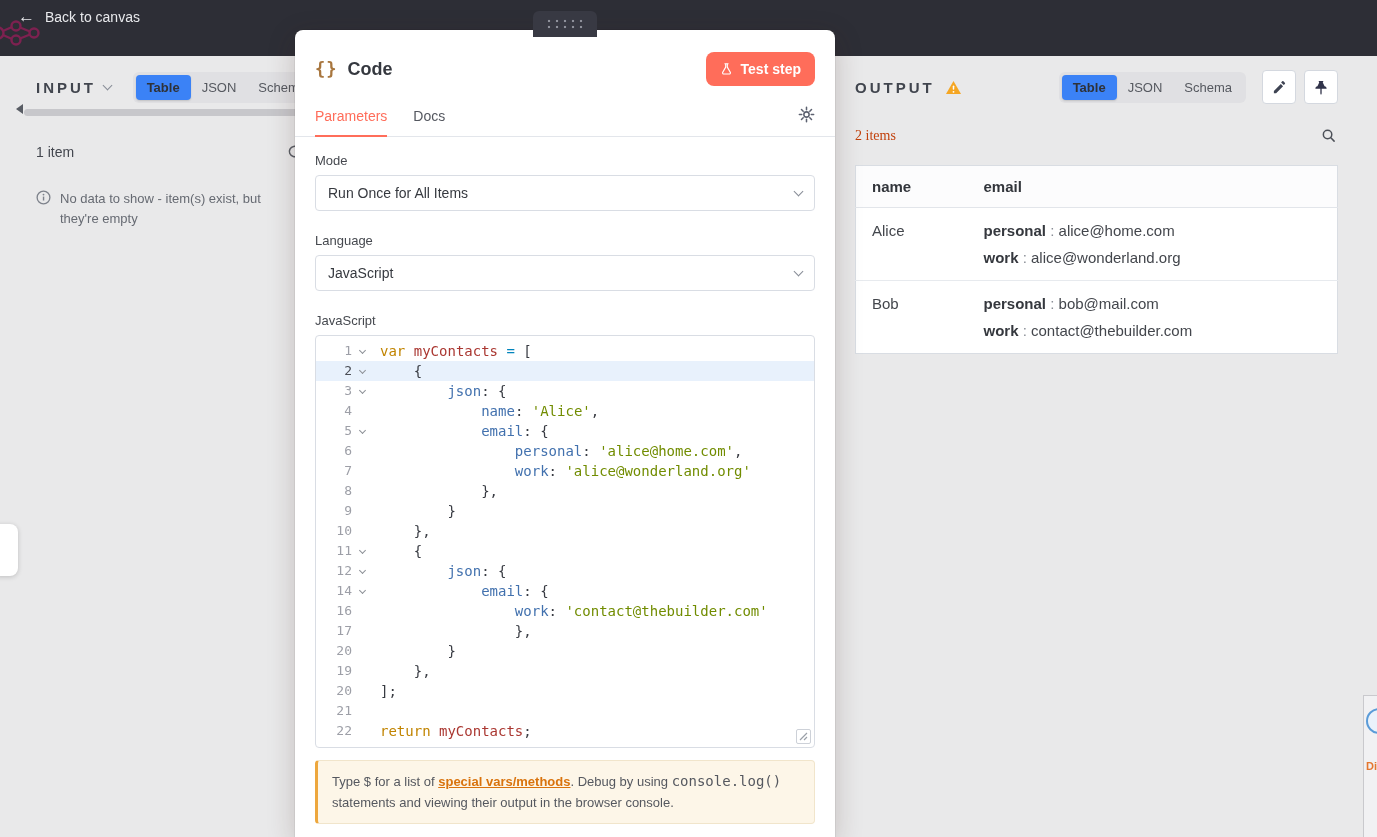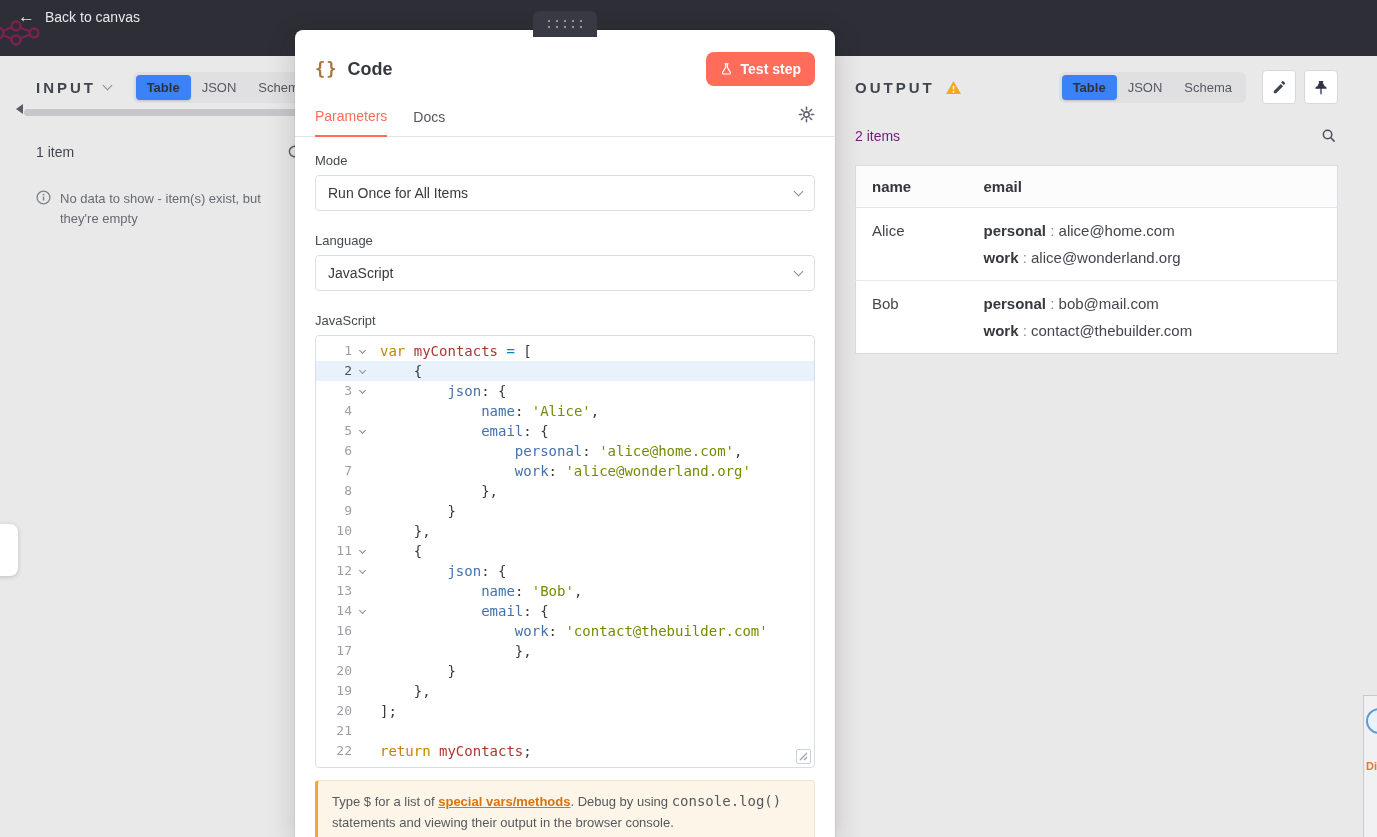--- a/index.html
+++ b/index.html
@@ -54,21 +54,21 @@
                background-size:8px 6px; }
   .dlg-head { display:flex; align-items:center; padding:22px 20px 0; }
   .code-icon { font-family:"DejaVu Sans Mono",monospace; font-size:17px; font-weight:700;
                color:#a8763e; letter-spacing:1px; }
   .dlg-title { font-size:18px; font-weight:700; color:#35383f; margin-left:10px; }
   .test-btn { margin-left:auto; background:#ff6d5a; color:#fff; border:none; border-radius:8px;
               height:34px; padding:0 14px; font-size:14px; font-weight:700; display:flex;
               align-items:center; gap:8px; cursor:pointer; font-family:inherit; }
   .dlg-tabs { display:flex; align-items:flex-end; padding:0 20px; margin-top:14px;
               border-bottom:1px solid #e3e6eb; }
-  .tabs-list { display:flex; gap:26px;align-items:flex-end; }
+  .tabs-list { display:flex; gap:26px; }
   .dlg-tab { padding:8px 0 11px; font-size:14px; color:#54575f; cursor:pointer; }
   .dlg-tab.active { color:#ff6d5a; border-bottom:2px solid #ff6d5a; margin-bottom:-1px; }
   .gear-wrap { margin-left:auto; padding-bottom:9px; cursor:pointer; }
   .dlg-body { padding:16px 20px 0; }
   .field-label { font-size:13px; color:#46494f; margin-bottom:7px; }
   .select { height:36px; border:1px solid #d9dde4; border-radius:4px; display:flex; align-items:center;
             justify-content:space-between; padding:0 12px; font-size:14px; color:#36393f; background:#fff;
             cursor:pointer; margin-bottom:22px; }
   
   .editor-label { font-size:13px; color:#46494f; margin-top:0; }
@@ -94,21 +94,21 @@
   
   .hint { margin-top:12px; background:#fdf6e8; border:1px solid #f1e5cb; border-left:3px solid #eda73d;
           border-radius:4px; padding:10px 14px; font-size:13px; color:#55585f; line-height:1.55; }
   .hint a { color:#d9730d; text-decoration:underline; font-weight:700; cursor:pointer; }
   .hint code { font-family:"DejaVu Sans Mono",monospace; font-size:14px; }
   
   .output-panel { position:absolute; left:855px; top:70px; width:483px; z-index:2; }
   .out-head { display:flex; align-items:center; }
   .warn-icon { margin-left:10px; display:flex; }
   .out-head .seg-group { margin-left:auto; margin-right:8px; }
-  .out-row2 { display:flex; align-items:center; margin-top:22px; font-size:14px; color:#701a75; }
+  .out-row2 { display:flex; align-items:center; margin-top:22px; font-size:14px; color:#c2410c;font-family:Liberation Serif, serif; }
   .out-row2 .spacer { flex:1; }
   .search-btn { cursor:pointer; display:flex; padding:2px; }
   .table-wrap { margin-top:20px; }
   table.out-table { width:100%; border-collapse:collapse; background:#fff; border:1px solid #d9dde3;
                     font-size:15px; color:#43464c; }
   .out-table th { text-align:left; font-weight:700; padding:12px 16px; color:#32353b;
                   background:#fcfcfd; border-bottom:1px solid #e2e5ea; }
   .out-table th:first-child { width:112px; }
   .out-table td { padding:14px 16px; vertical-align:top; }
   .out-table tr + tr td { border-top:1px solid #e7eaee; }
@@ -290,25 +290,20 @@
               <span class="fold-chev"></span>
             </div>
             <pre class="cm-text"><span class="tok-pl">    {</span></pre>
           </div>
           <div class="cm-line">
             <div class="cm-num">12</div>
             <div class="cm-fold">
               <span class="fold-chev"></span>
             </div>
             <pre class="cm-text"><span class="tok-pl">        </span><span class="tok-pr">json</span><span class="tok-pl">: {</span></pre>
-          </div>
-          <div class="cm-line">
-            <div class="cm-num">13</div>
-            <div class="cm-fold"></div>
-            <pre class="cm-text"><span class="tok-pl">            </span><span class="tok-pr">name</span><span class="tok-pl">: </span><span class="tok-st">'Bob'</span><span class="tok-pl">,</span></pre>
           </div>
           <div class="cm-line">
             <div class="cm-num">14</div>
             <div class="cm-fold">
               <span class="fold-chev"></span>
             </div>
             <pre class="cm-text"><span class="tok-pl">            </span><span class="tok-pr">email</span><span class="tok-pl">: {</span></pre>
           </div>
           <div class="cm-line">
             <div class="cm-num">16</div>

